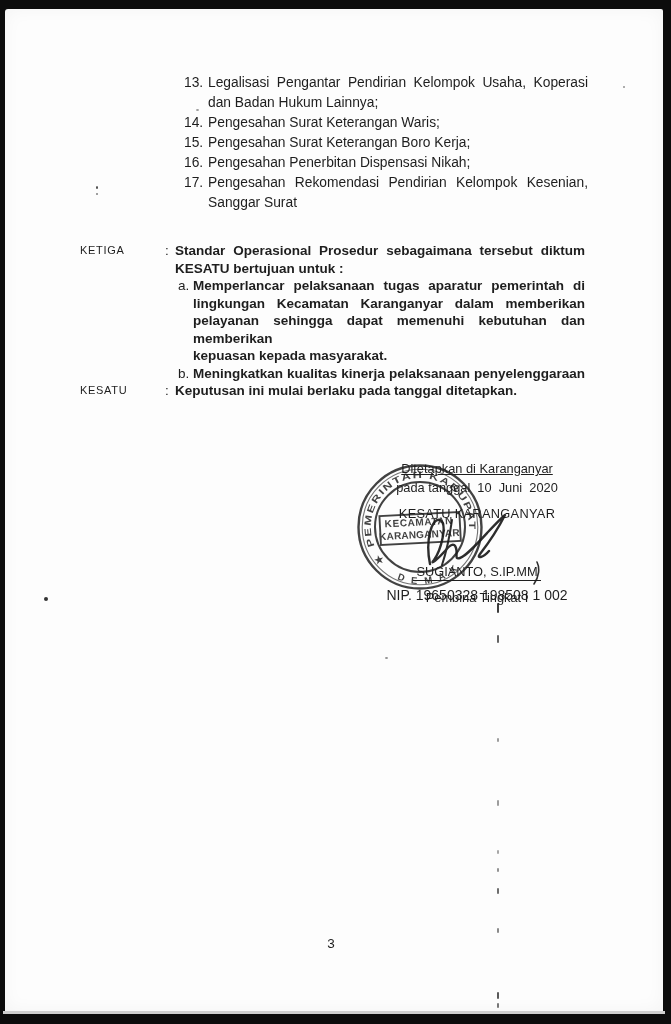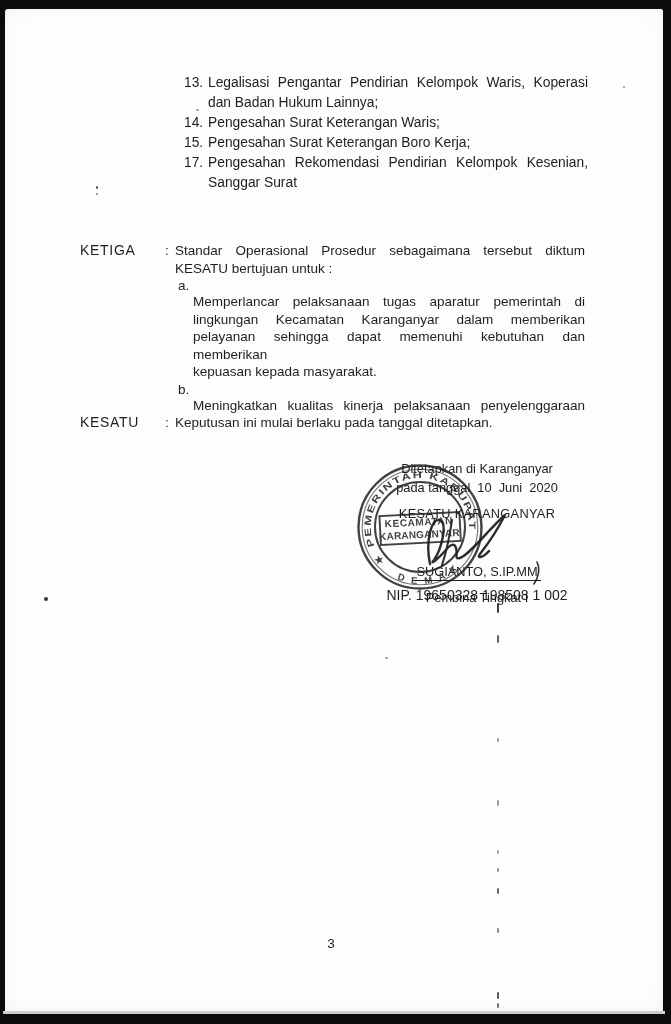--- a/index.html
+++ b/index.html
@@ -22,32 +22,32 @@
   .seam{position:absolute;left:3px;top:1011px;width:662px;height:3px;background:#cfcfcf;}
   
   .service-list{position:absolute;left:179px;top:64px;width:404px;font-size:13.8px;line-height:20px;}
   .li{display:flex;}
   .li .num{width:24px;flex:0 0 24px;}
   .li .txt{width:380px;flex:0 0 380px;}
   .line{line-height:20px;}
   .just{text-align:justify;text-align-last:justify;}
   
   .decree{position:absolute;left:75px;top:233px;width:510px;font-size:13.5px;}
-  .decree .line{line-height:17.5px;}
+  .decree .line{line-height:17.5px;font-weight:bold;}
   .row{display:flex;align-items:flex-start;}
-  .row .label{width:95px;flex:0 0 95px;font-size:14px;letter-spacing:0.7px;line-height:17.5px;}
+  .row .label{width:95px;flex:0 0 95px;font-size:11px;letter-spacing:0.7px;line-height:17.5px;}
   .row .body{position:relative;width:410px;flex:0 0 410px;}
   .hang-colon{position:absolute;left:-10px;top:0;line-height:17.5px;}
   .sub{display:flex;padding-left:3px;}
   .sub .marker{width:15px;flex:0 0 15px;line-height:17.5px;}
-  .sub .sub-body{flex:1;margin-top:16px;}
+  .sub .sub-body{flex:1;}
   
   .sig-block{position:absolute;left:377px;top:452px;width:190px;height:150px;font-size:12.8px;z-index:2;}
   .sig-line{position:absolute;left:0;right:0;text-align:center;line-height:15px;white-space:nowrap;}
-  .sig-place{top:0;}
+  .sig-place{top:0;text-decoration:underline;}
   .sig-date{top:19px;white-space:pre;}
   .sig-title{top:45px;letter-spacing:0.3px;}
   .sig-name{top:103px;}
   .sig-name span{display:inline-block;border-bottom:1.4px solid var(--ink);padding:0 3px 0.5px 3px;}
   .sig-rank{top:129px;text-align:center;}
   .sig-nip{top:127px;font-size:14px;}
   .stamp-svg{position:absolute;left:348px;top:451px;width:134px;height:134px;z-index:1;opacity:0.92;}
   .ink-svg{position:absolute;left:365px;top:481px;width:180px;height:105px;z-index:3;}
   
   .page-number{position:absolute;left:315px;top:927px;width:22px;text-align:center;font-size:13.5px;}
@@ -57,34 +57,40 @@
 </style>
 </head>
 <body>
 
 <div class="page">
 
   <div class="service-list">
     <div class="li">
       <span class="num">13.</span>
       <div class="txt">
-        <div class="line just">Legalisasi Pengantar Pendirian Kelompok Waris, Koperasi</div>
+        <div class="line just">Legalisasi Pengantar Pendirian Kelompok Usaha, Koperasi</div>
         <div class="line">dan Badan Hukum Lainnya;</div>
       </div>
     </div>
     <div class="li">
       <span class="num">14.</span>
       <div class="txt">
         <div class="line">Pengesahan Surat Keterangan Waris;</div>
       </div>
     </div>
     <div class="li">
       <span class="num">15.</span>
       <div class="txt">
         <div class="line">Pengesahan Surat Keterangan Boro Kerja;</div>
+      </div>
+    </div>
+    <div class="li">
+      <span class="num">16.</span>
+      <div class="txt">
+        <div class="line">Pengesahan Penerbitan Dispensasi Nikah;</div>
       </div>
     </div>
     <div class="li">
       <span class="num">17.</span>
       <div class="txt">
         <div class="line just">Pengesahan Rekomendasi Pendirian Kelompok Kesenian,</div>
         <div class="line">Sanggar Surat</div>
       </div>
     </div>
   </div>

